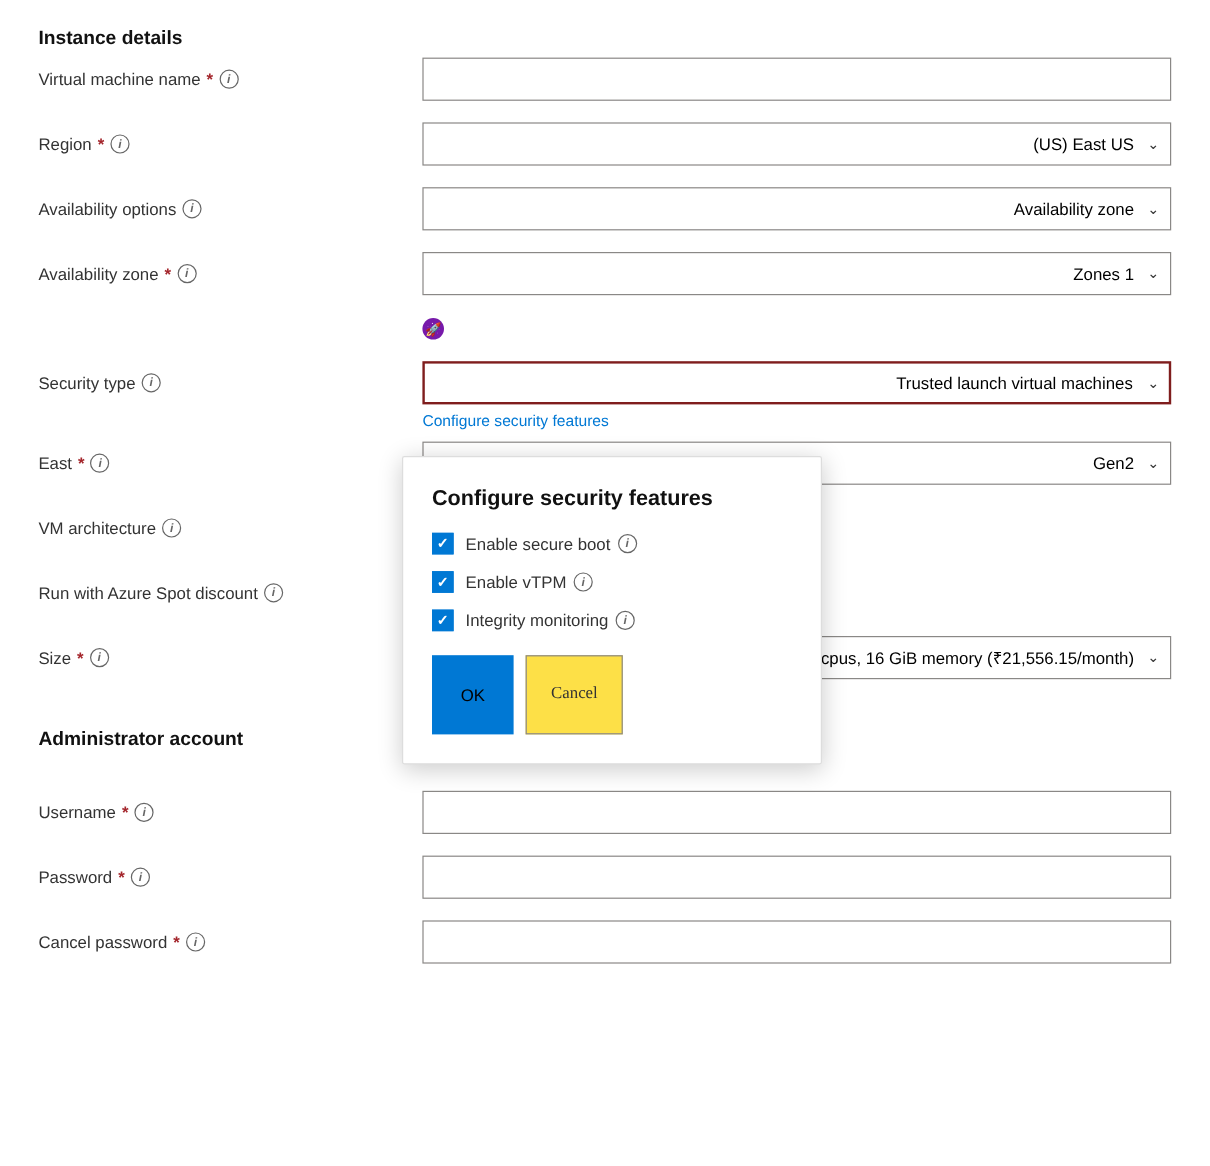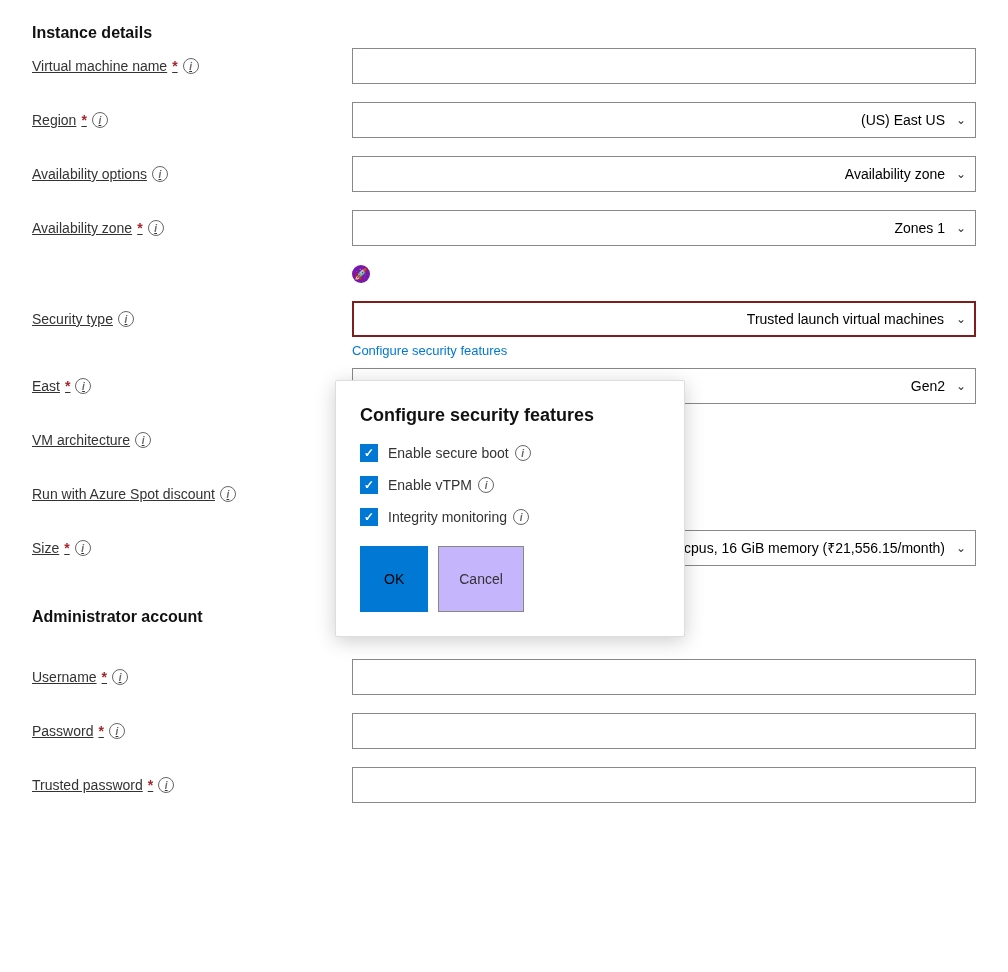--- a/index.html
+++ b/index.html
@@ -16,21 +16,20 @@
       font-weight: 600;
       margin-bottom: 6px;
       color: #111;
     }
 
     .form-row {
       display: flex;
       align-items: center;
       margin-bottom: 18px;
       min-height: 36px;
-      text-decoration: underline;
     }
 
     .form-label {
       width: 320px;
       flex-shrink: 0;
       font-size: 14px;
       color: #333;
       display: flex;
       align-items: center;
       gap: 5px;
@@ -203,26 +202,27 @@
       background: #0078d4;
       color: #000000;
       border: none;
       padding: 8px 24px;
       font-size: 14px;
       cursor: pointer;
       font-weight: 400;
     }
 
     .btn-cancel {
-      background: #c4b5fd;
+      background: #fde047;
       color: #333;
       border: 1px solid #8a8886;
       padding: 24px 20px;
       font-size: 14px;
       cursor: pointer;
+      font-family: Liberation Serif, serif;
     }
 
     .checkbox-plain {
       width: 16px;
       height: 16px;
       border: 1px solid #8a8886;
       background: #fff;
       cursor: pointer;
       flex-shrink: 0;
     }
@@ -404,21 +404,21 @@
       <span class="required-star">*</span>
       <span class="info-icon">i</span>
     </div>
     <div class="form-control">
       <input type="password" class="text-input" value="" style="">
     </div>
   </div>
 
   <div class="form-row">
     <div class="form-label">
-      <span>Trusted password</span>
+      <span>Cancel password</span>
       <span class="required-star">*</span>
       <span class="info-icon">i</span>
     </div>
     <div class="form-control">
       <input type="password" class="text-input" value="" style="">
     </div>
   </div>
 </div>
 
 <div class="modal">

